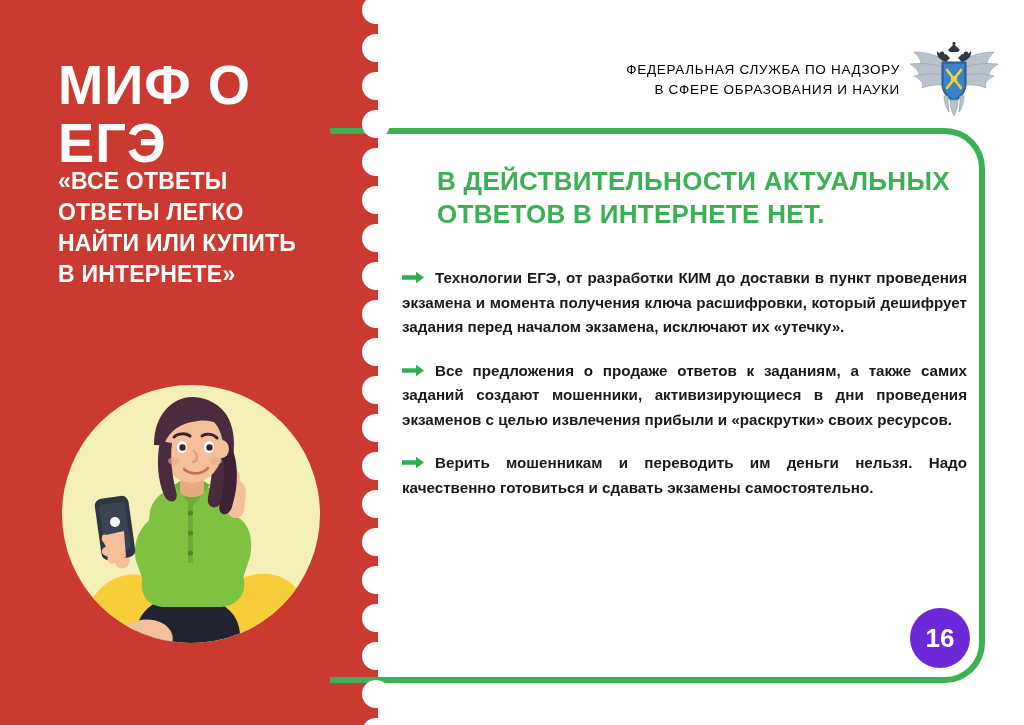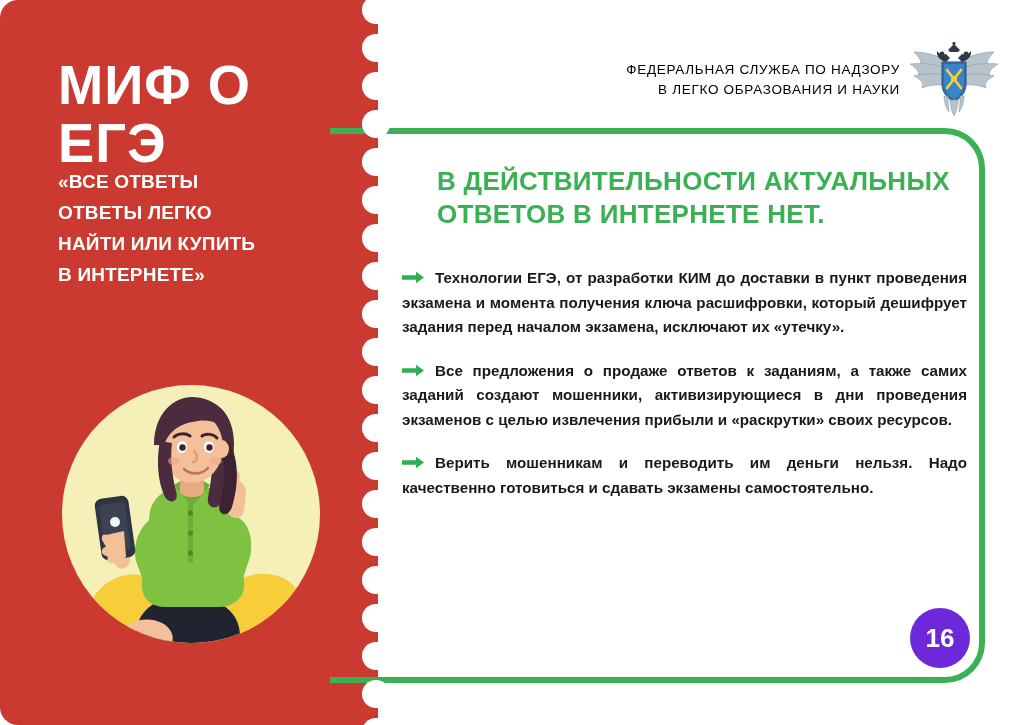--- a/index.html
+++ b/index.html
@@ -10,21 +10,20 @@
   body {
     font-family: "Liberation Sans", "DejaVu Sans", sans-serif;
   }
 
   #slide {
     position: relative;
     width: 1024px;
     height: 725px;
     background: #ffffff;
     overflow: hidden;
-    border-radius: 18px;
   }
 
   
   .red-panel {
     position: absolute;
     left: 0;
     top: 0;
     width: 378px;
     height: 725px;
     background: #cb3a30;
@@ -66,21 +65,21 @@
     transform: scaleX(0.97);
     transform-origin: left top;
   }
 
   .myth-quote {
     position: absolute;
     left: 58px;
     top: 166px;
     width: 290px;
     color: #ffffff;
-    font-size: 19px;
+    font-size: 23px;
     line-height: 31px;
     font-weight: 700;
     letter-spacing: 0.2px;
     z-index: 4;
   }
   .myth-quote .qline { display: block; white-space: nowrap; }
 
   
   .illustration {
     position: absolute;
@@ -296,21 +295,21 @@
         <ellipse cx="112" cy="76" rx="6" ry="4" fill="#eda98a" opacity="0.6"></ellipse>
         <ellipse cx="154" cy="76" rx="6" ry="4" fill="#eda98a" opacity="0.6"></ellipse>
       </g>
     </svg>
   </div>
 
   <div class="green-frame"></div>
 
   <div class="org-header">
     <span class="oline">ФЕДЕРАЛЬНАЯ СЛУЖБА ПО НАДЗОРУ</span>
-    <span class="oline">В ЛЕГКО ОБРАЗОВАНИЯ И НАУКИ</span>
+    <span class="oline">В СФЕРЕ ОБРАЗОВАНИЯ И НАУКИ</span>
   </div>
 
   <div class="emblem">
     <svg viewBox="0 0 96 76" width="96" height="76" aria-hidden="true">
 
       <g fill="#b9c3cc" stroke="#8e99a4" stroke-width="0.6">
         <path d="M48 24 C38 16 24 10 8 10 C14 16 16 20 14 24 C22 22 32 24 40 30 Z"></path>
         <path d="M48 30 C38 24 22 20 4 22 C12 27 14 31 12 35 C22 32 34 34 42 38 Z"></path>
         <path d="M48 36 C38 32 24 30 8 34 C16 38 18 42 16 46 C26 42 38 42 44 45 Z"></path>
         <path d="M48 24 C58 16 72 10 88 10 C82 16 80 20 82 24 C74 22 64 24 56 30 Z"></path>

